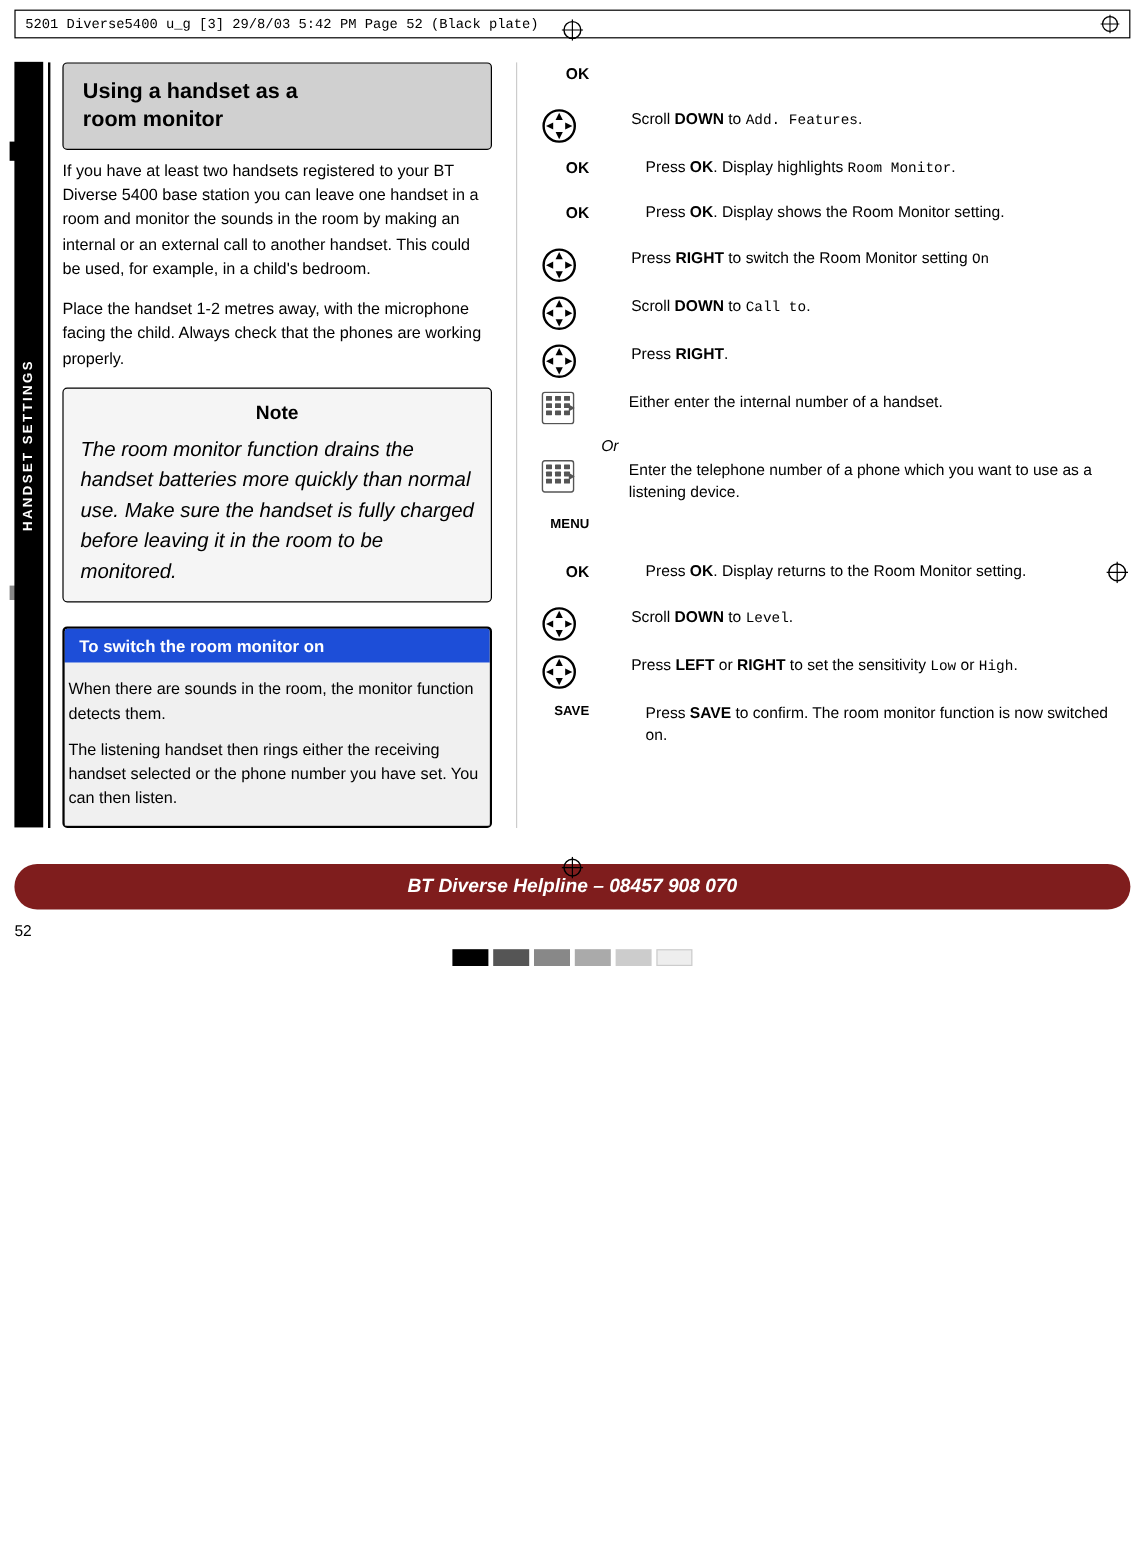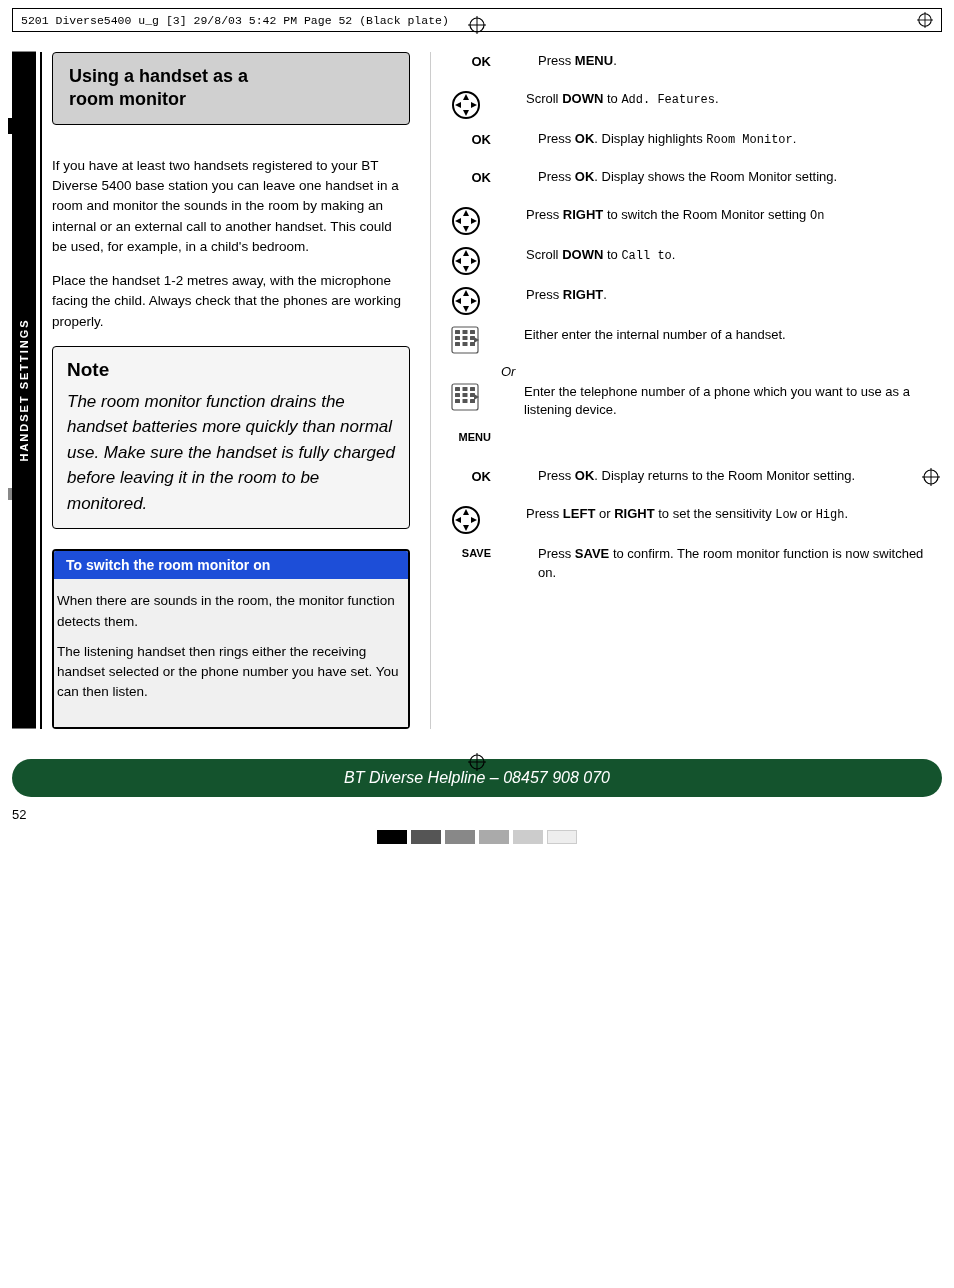--- a/index.html
+++ b/index.html
@@ -46,21 +46,21 @@
       border-left: 2px solid #000;
       position: relative;
     }
 
     
     .section-title-box {
       background: #d0d0d0;
       border: 1px solid #000;
       border-radius: 4px;
       padding: 12px 16px;
-      margin-bottom: 31px;
+      margin-bottom: 8px;
     }
     .section-title-box h2 {
       font-size: 18px;
       font-weight: bold;
       color: #000;
       line-height: 1.3;
     }
 
     
     .body-text {
@@ -72,22 +72,23 @@
 
     
     .note-box {
       border: 1px solid #000;
       border-radius: 4px;
       padding: 12px 14px;
       margin-bottom: 20px;
       background: #f5f5f5;
     }
     .note-box .note-title {
-      font-size: 19px;
-      font-weight: bold;
+      font-size: 16px;
+      font-weight: bold;
+      text-align: center;
       margin-bottom: 8px;
     }
     .note-box .note-body {
       font-size: 17px;
       font-style: italic;
       line-height: 1.5;
     }
 
     
     .switch-on-box {
@@ -110,21 +111,21 @@
     .switch-on-content {
       padding: 12px 3px;
       background: #f0f0f0;
     }
     .switch-on-content p {
       font-size: 13.5px;
       line-height: 1.5;
       margin-bottom: 10px;
     }
     .switch-on-content p:last-child {
-      margin-bottom: 12px;
+      margin-bottom: 0;
     }
 
     
     .right-column {
       flex: 1;
       padding-left: 20px;
       border-left: 1px solid #ccc;
     }
 
     
@@ -167,27 +168,27 @@
 
     
     .or-row {
       margin: 4px 0 4px 50px;
       font-style: italic;
       font-size: 13px;
     }
 
     
     .footer-bar {
-      background: #14532d;
+      background: #7f1d1d;
       color: #fff;
       text-align: center;
       padding: 10px;
       font-size: 16px;
       font-style: italic;
-      font-weight: normal;
+      font-weight: bold;
       margin: 30px 12px 10px 12px;
       border-radius: 20px;
     }
 
     
     .page-number {
       font-size: 13px;
       margin: 6px 12px;
     }
 
@@ -360,21 +361,20 @@
           <p>The listening handset then rings either the receiving handset selected or the phone number you have set. You can then listen.</p>
         </div>
       </div>
 
     </div>
 
     <div class="right-column">
 
       <div class="instruction-row">
         <div class="instruction-key">OK</div>
-        <div class="instruction-text">Press <b>MENU</b>.</div>
       </div>
 
       <div class="instruction-row">
         <div class="instruction-icon">
           <svg class="nav-svg" viewBox="0 0 30 30">
               <circle cx="15" cy="15" r="13" fill="none" stroke="#000" stroke-width="2"></circle>
               <polygon points="15,4 12,10 18,10" fill="#000"></polygon>
               <polygon points="15,26 12,20 18,20" fill="#000"></polygon>
               <polygon points="4,15 10,12 10,18" fill="#000"></polygon>
               <polygon points="26,15 20,12 20,18" fill="#000"></polygon>
@@ -474,31 +474,43 @@
 
       <div class="instruction-row">
         <div class="instruction-key" style="font-size:11px;">MENU</div>
       </div>
 
       <div class="instruction-row">
         <div class="instruction-key">OK</div>
         <div class="instruction-text">Press <b>OK</b>. Display returns to the Room Monitor setting.</div>
       </div>
 
-
       <div class="instruction-row">
         <div class="instruction-icon">
           <svg class="nav-svg" viewBox="0 0 30 30">
               <circle cx="15" cy="15" r="13" fill="none" stroke="#000" stroke-width="2"></circle>
               <polygon points="15,4 12,10 18,10" fill="#000"></polygon>
               <polygon points="15,26 12,20 18,20" fill="#000"></polygon>
               <polygon points="4,15 10,12 10,18" fill="#000"></polygon>
               <polygon points="26,15 20,12 20,18" fill="#000"></polygon>
             </svg>
         </div>
+        <div class="instruction-text">Scroll <b>DOWN</b> to <span class="mono">Level</span>.</div>
+      </div>
+
+      <div class="instruction-row">
+        <div class="instruction-icon">
+          <svg class="nav-svg" viewBox="0 0 30 30">
+              <circle cx="15" cy="15" r="13" fill="none" stroke="#000" stroke-width="2"></circle>
+              <polygon points="15,4 12,10 18,10" fill="#000"></polygon>
+              <polygon points="15,26 12,20 18,20" fill="#000"></polygon>
+              <polygon points="4,15 10,12 10,18" fill="#000"></polygon>
+              <polygon points="26,15 20,12 20,18" fill="#000"></polygon>
+            </svg>
+        </div>
         <div class="instruction-text">Press <b>LEFT</b> or <b>RIGHT</b> to set the sensitivity <span class="mono">Low</span> or <span class="mono">High</span>.</div>
       </div>
 
       <div class="instruction-row">
         <div class="instruction-key" style="font-size:11px;">SAVE</div>
         <div class="instruction-text">Press <b>SAVE</b> to confirm. The room monitor function is now switched on.</div>
       </div>
 
     </div>
   </div>

